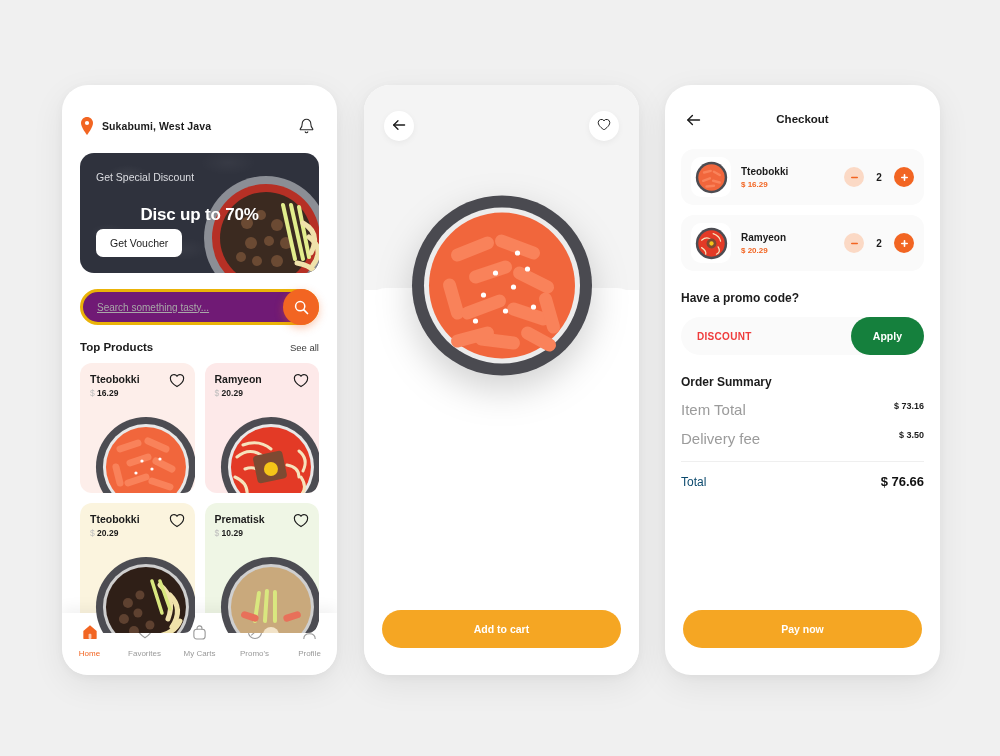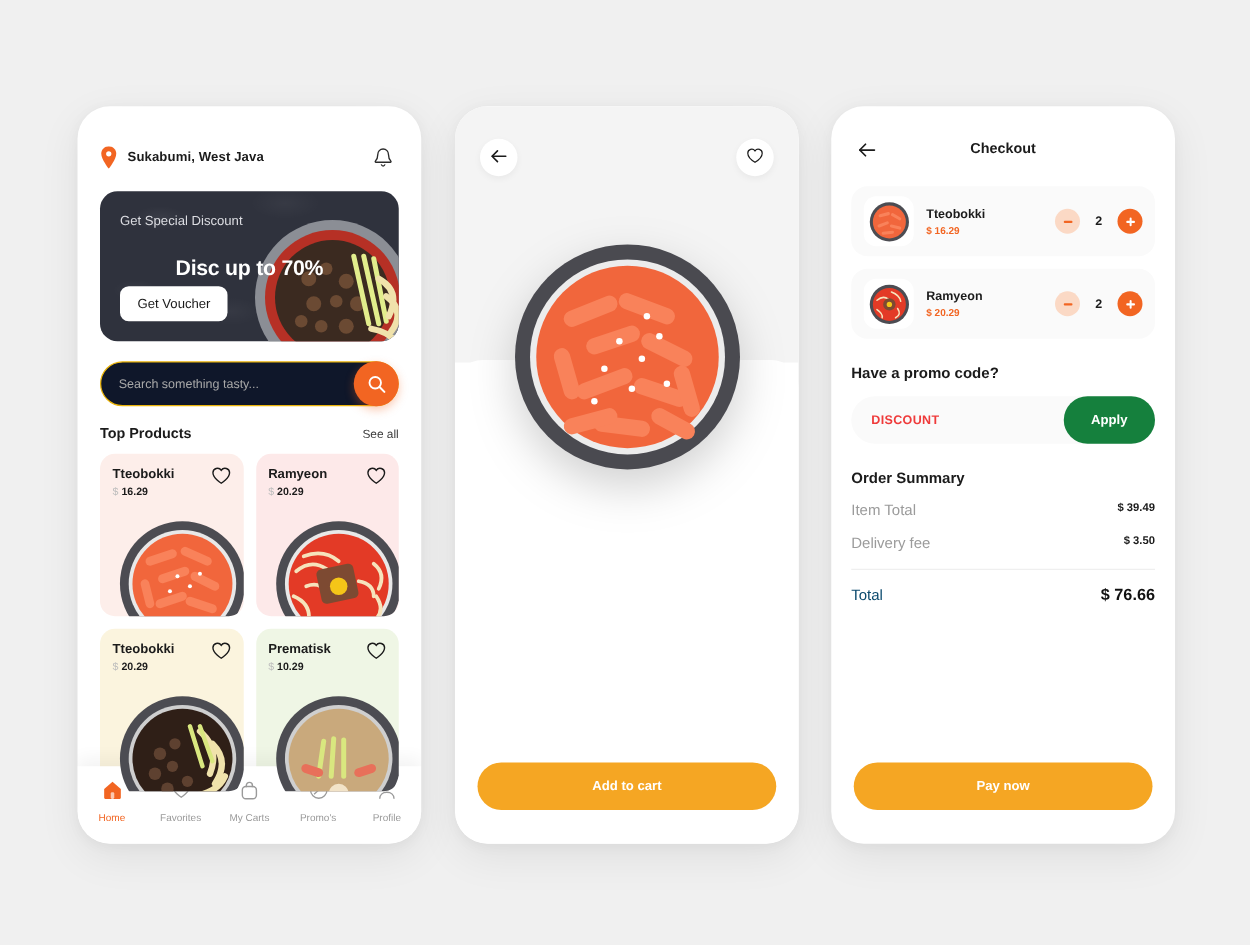--- a/index.html
+++ b/index.html
@@ -63,24 +63,24 @@
     font-size: 10.5px; font-weight: 400;
     padding: 8px 14px; border-radius: 7px;
     border: none;
   }
   .banner-food {
     position: absolute; right: -22px; bottom: -40px; width: 150px; height: 150px; z-index: 2;
   }
 
   .search-row { display: flex; align-items: center; padding: 16px 18px 0 18px; gap: 0; position: relative; }
   .search-box {
-    flex: 1; height: 36px; background: #0f172a;
-    border: 1px solid #eab308; border-radius: 18px;
+    flex: 1; height: 36px; background: #701a75;
+    border: 3px solid #eab308; border-radius: 18px;
     display: flex; align-items: center; padding: 0 40px 0 14px;
-    font-size: 10px; color: #a8a8a8;
+    font-size: 10px; color: #a8a8a8; text-decoration: underline;
   }
   .search-btn {
     position: absolute; right: 18px; top: 16px;
     width: 36px; height: 36px; border-radius: 50%;
     background: #f26522; display: flex; align-items: center; justify-content: center;
     border: none;
     box-shadow: 0 3px 8px rgba(242,101,34,.35);
   }
 
   .section-row {
@@ -159,21 +159,21 @@
   .thumb { width: 33px; height: 33px; }
   .ck-info { flex: 1; }
   .ck-name { font-size: 10px; font-weight: bold; color: #1b1b1b; }
   .ck-price { font-size: 8px; color: #f26522; font-weight: bold; margin-top: 3px; }
   .promo-title { font-size: 12px; font-weight: bold; color: #1b1b1b; padding: 20px 16px 0 16px; }
   .promo-row { margin: 12px 16px 0 16px; height: 38px; background: #fafafa; border-radius: 19px; display:flex; align-items:center; justify-content:space-between; padding-left: 16px;}
   .promo-code { font-size: 10px; font-weight: bold; color: #ef3b3b; letter-spacing: .3px;}
   .apply-btn { height: 38px; padding: 0 22px; border-radius: 19px; background:#15803d; color:#fff; font-size:10.5px; font-weight:bold; border:none; display:flex; align-items:center;}
   .sum-title { font-size: 12px; font-weight: bold; color:#1b1b1b; padding: 20px 16px 0 16px; }
   .sum-row { display:flex; justify-content:space-between; padding: 12px 16px 0 16px; }
-  .sum-k { font-size: 12px; color: #9b9b9b; }
+  .sum-k { font-size: 15px; color: #9b9b9b; }
   .sum-v { font-size: 9px; color: #1b1b1b; font-weight:bold; }
   .divider { height:1px; background:#efefef; margin: 14px 16px 0 16px; }
   .tot-row { display:flex; justify-content:space-between; align-items:center; padding: 12px 16px 0 16px; }
   .tot-k { font-size: 12px; color:#0c4a6e; }
   .tot-v { font-size: 13px; color:#111; font-weight:bold; }
 </style>
 </head>
 <body>
 
 <div class="stage">
@@ -620,21 +620,21 @@
 
     <div class="promo-title">Have a promo code?</div>
     <div class="promo-row">
       <span class="promo-code">DISCOUNT</span>
       <button class="apply-btn">Apply</button>
     </div>
 
     <div class="sum-title">Order Summary</div>
     <div class="sum-row">
       <span class="sum-k">Item Total</span>
-      <span class="sum-v">$ 39.49</span>
+      <span class="sum-v">$ 73.16</span>
     </div>
     <div class="sum-row">
       <span class="sum-k">Delivery fee</span>
       <span class="sum-v">$ 3.50</span>
     </div>
     <div class="divider"></div>
     <div class="tot-row">
       <span class="tot-k">Total</span>
       <span class="tot-v">$ 76.66</span>
     </div>

